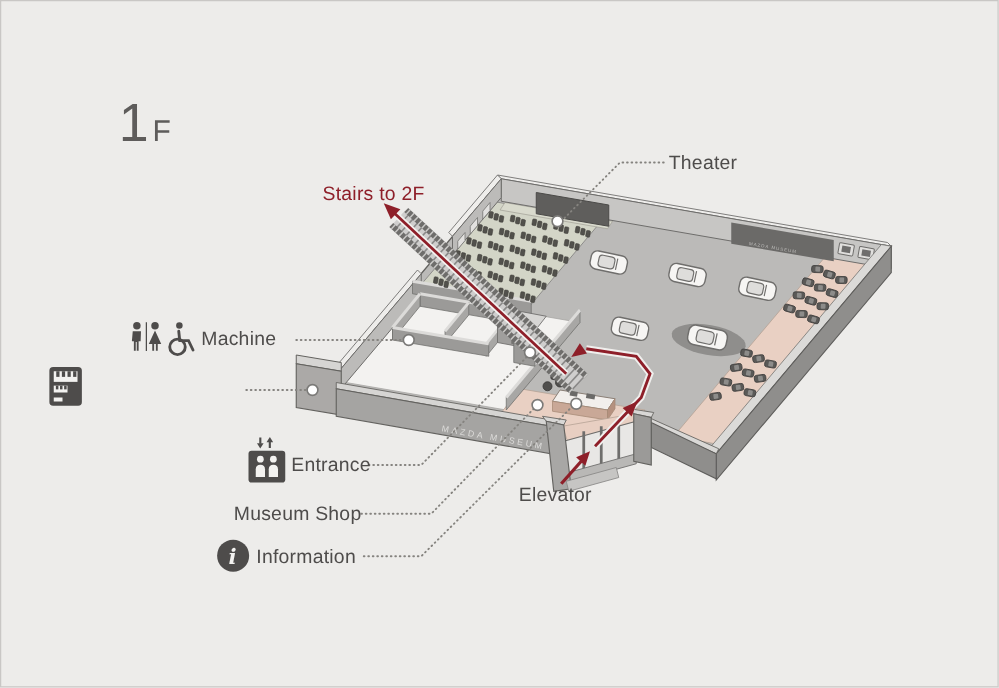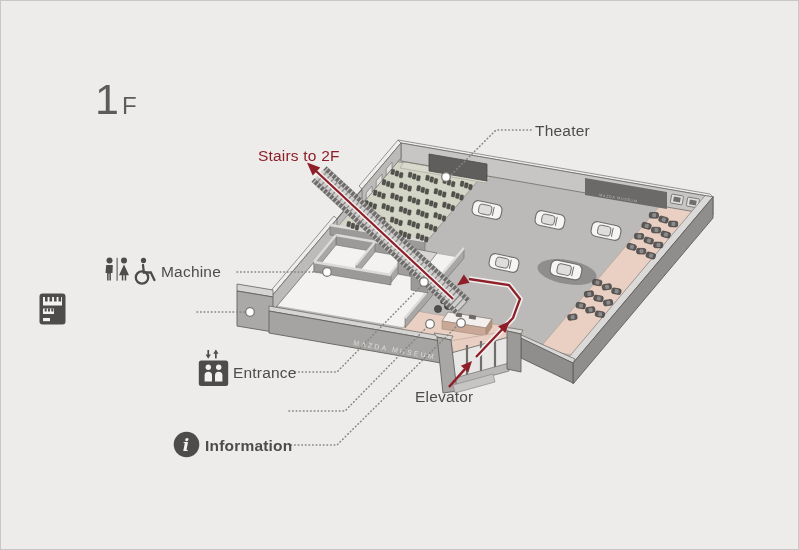--- a/index.html
+++ b/index.html
@@ -256,21 +256,22 @@
 
 <div class="floor-title">
   <span class="num">1</span>
   <span class="suf">F</span>
 </div>
 
 <div class="lbl red" style="left:257px;top:146px;">Stairs to 2F</div>
 <div class="lbl" style="left:534px;top:121px;">Theater</div>
 <div class="lbl" style="left:160px;top:262px;">Machine</div>
 <div class="lbl" style="left:232px;top:363px;">Entrance</div>
-<div class="lbl" style="left:204px;top:436px;font-weight:bold;">Information</div>
+<div class="lbl" style="left:186px;top:402px;">Museum Shop</div>
+<div class="lbl" style="left:204px;top:436px;">Information</div>
 <div class="lbl" style="left:414px;top:387px;">Elevator</div>
 
 <svg class="ico" style="left:103px;top:256px;" width="54" height="30" viewBox="0 0 54 30">
   <g fill="#4e4c4b">
     <circle cx="5.5" cy="3.6" r="3"></circle>
     <path d="M2.2,8 h6.6 l-0.3,8 h-1.6 l0,7.5 h-1.5 l0,-7 h-0.8 l0,7 h-1.5 l0,-7.5 h-1.6 z"></path>
   </g>
   <rect x="12.6" y="0.8" width="1" height="23" fill="#4e4c4b"></rect>
   <g fill="#4e4c4b">
     <circle cx="20" cy="3.6" r="3"></circle>

